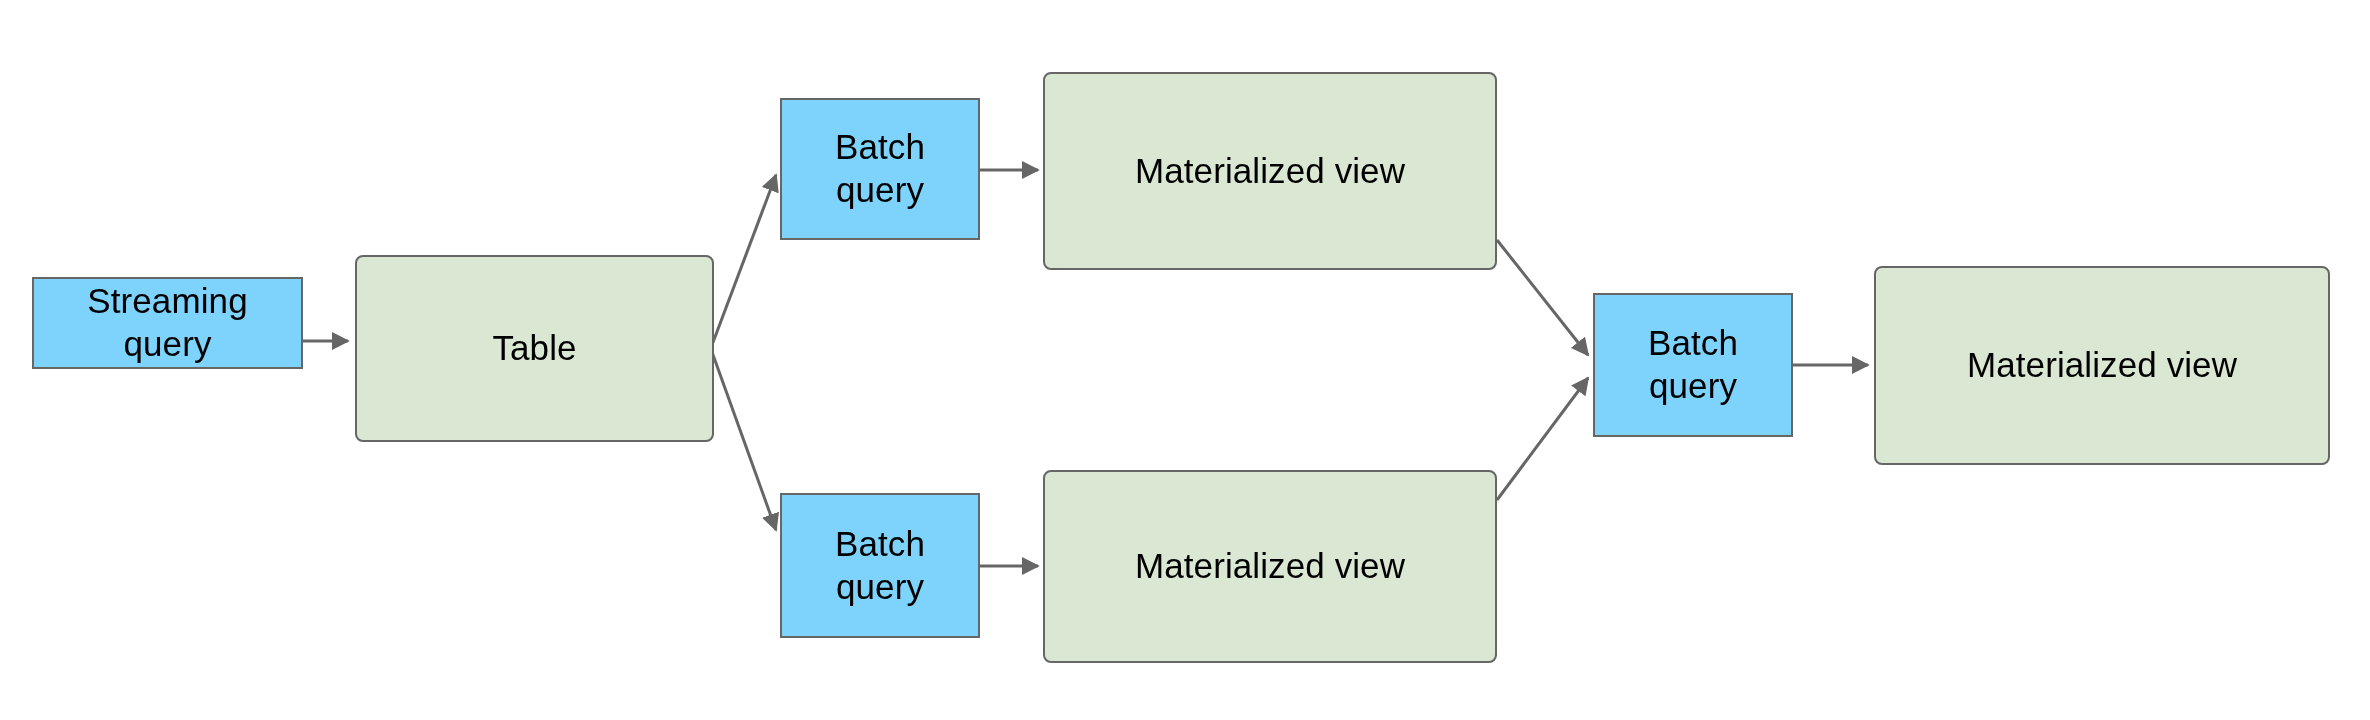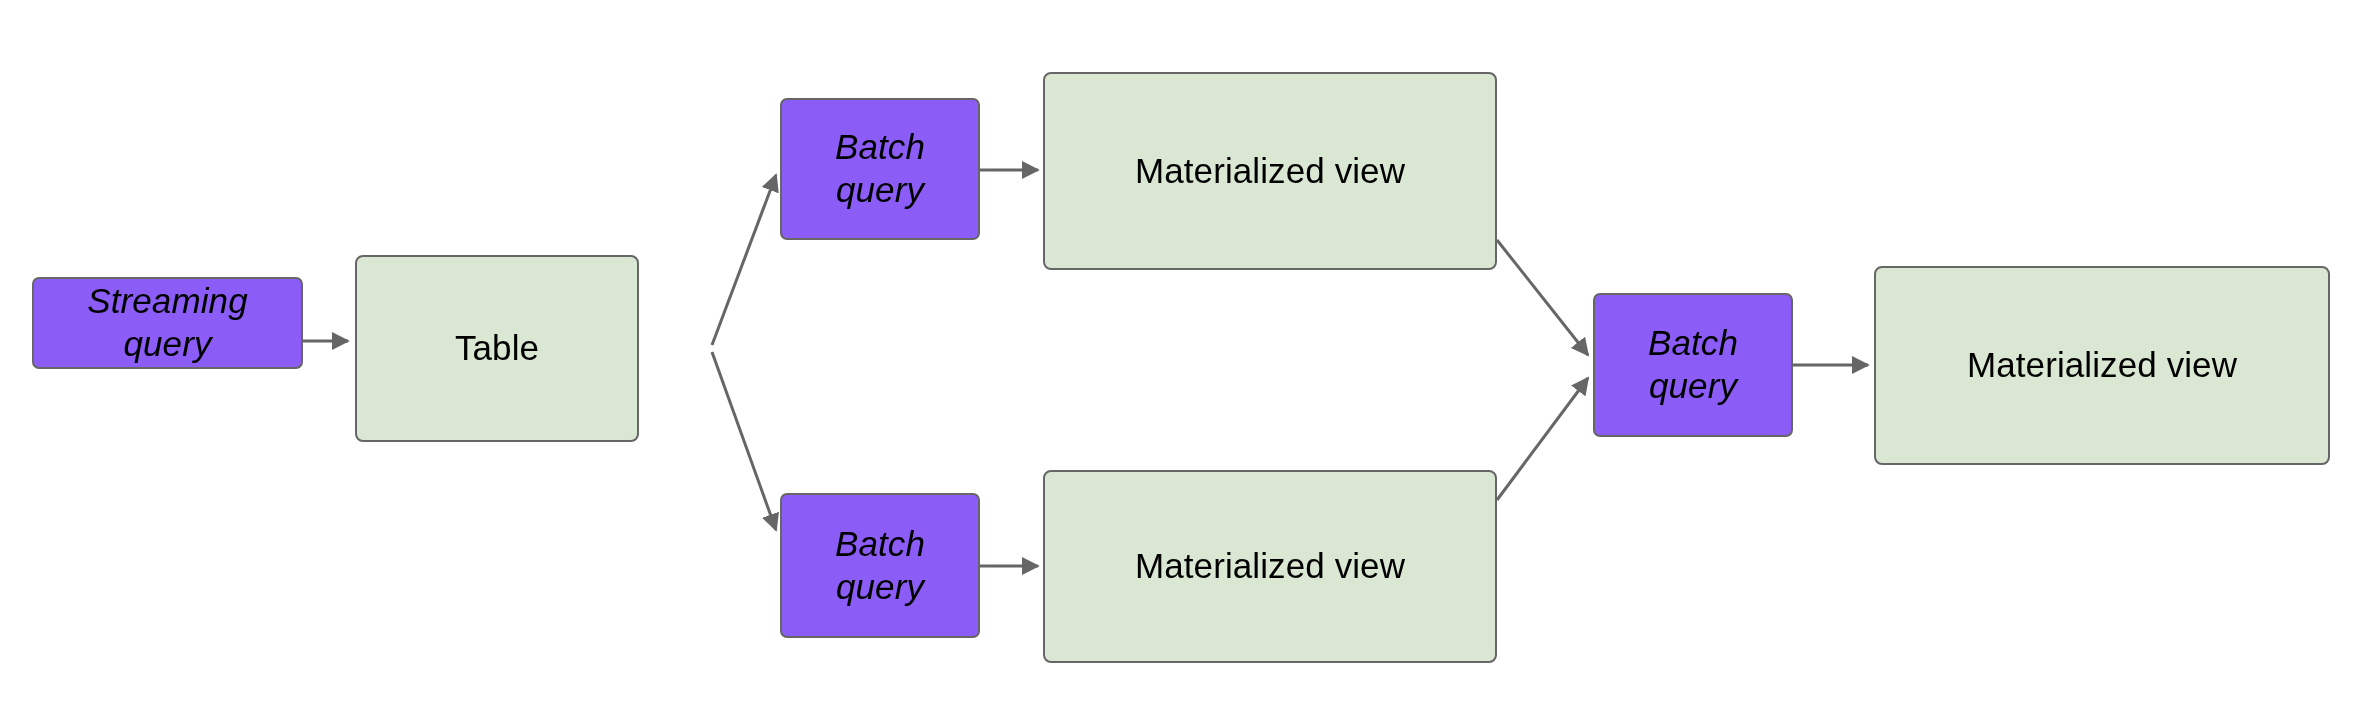--- a/index.html
+++ b/index.html
@@ -39,23 +39,22 @@
     letter-spacing: 0.1px;
     border: 2px solid #666666;
     z-index: 2;
   }
   .node .label {
     display: block;
     white-space: pre-line;
     padding: 0 6px;
   }
   .node.query {
-    background: #8b5cf6;
-    border-radius: 7px;
-    font-style: italic;
+    background: #7dd3fc;
+    border-radius: 0;
   }
   .node.store {
     background: #d9e7d3;
     border-radius: 8px;
   }
 </style>
 </head>
 <body>
 
 <div id="canvas">
@@ -98,21 +97,21 @@
     <g>
       <line x1="1793" y1="365" x2="1868" y2="365" stroke="#666666" stroke-width="3" marker-end="url(#arrow)"></line>
     </g>
   </svg>
 
   <div class="node query" style="left:32px; top:277px; width:271px; height:92px;">
     <span class="label">Streaming
 query</span>
   </div>
 
-  <div class="node store" style="left:355px; top:255px; width:284px; height:187px;">
+  <div class="node store" style="left:355px; top:255px; width:359px; height:187px;">
     <span class="label">Table</span>
   </div>
 
   <div class="node query" style="left:780px; top:98px; width:200px; height:142px;">
     <span class="label">Batch
 query</span>
   </div>
 
   <div class="node store" style="left:1043px; top:72px; width:454px; height:198px;">
     <span class="label">Materialized view</span>

